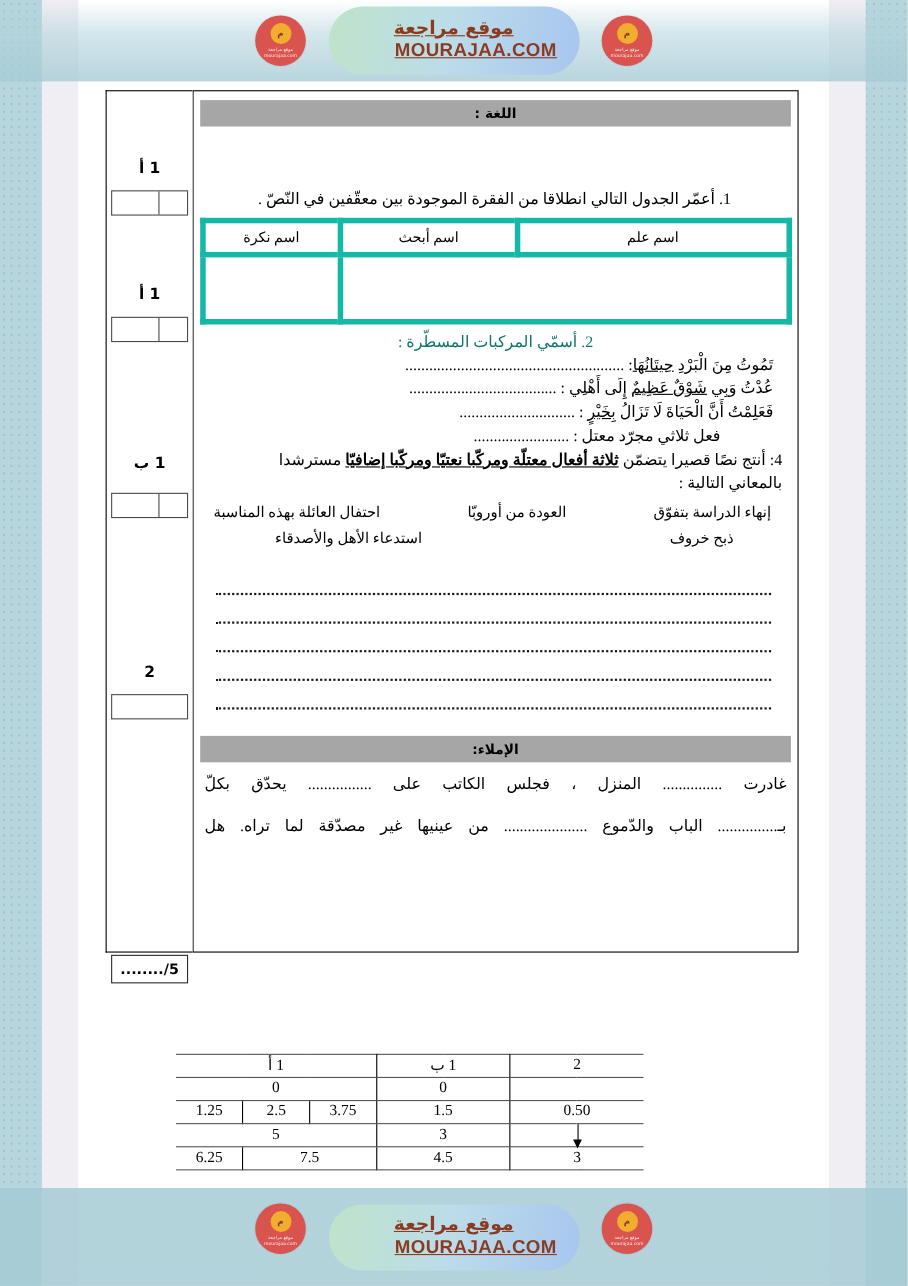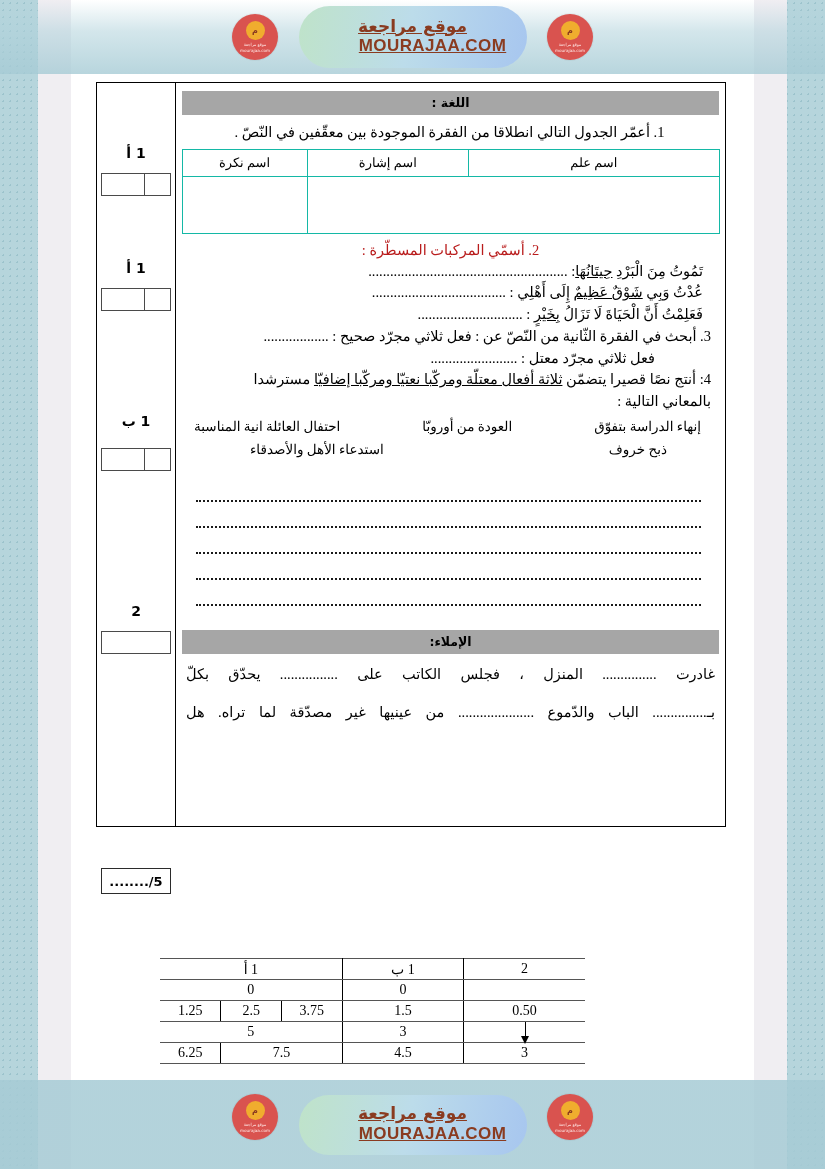--- a/index.html
+++ b/index.html
@@ -174,58 +174,59 @@
     margin: 8px 6px 0 6px;
   }
 
   .qblock { padding: 0 10px; }
 
   .line-rtl {
     direction: rtl;
     text-align: right;
     font-size: 14.5px;
     line-height: 1.42;
-    color: #b91c1c;
+    color: #0f766e;
     white-space: nowrap;
   }
   .q-head {
     font-size: 14.5px;
     padding: 9px 4px 8px 2px;
     text-align: center;
     direction: rtl;
+    margin-top: 48px;
   }
 
   
   .g-table {
     width: 538px;
     margin: 0 auto 6px;
     border-collapse: collapse;
     table-layout: fixed;
     direction: rtl;
   }
   .g-table td {
-    border: 1px solid #14b8a6;
+    border: 5px solid #14b8a6;
     font-size: 13px;
     text-align: center;
     vertical-align: middle;
     padding: 3px 2px;
     height: 20px;
   }
   .g-table td.body { height: 50px; }
 
   .sent {
     direction: rtl;
     text-align: right;
     font-size: 14.5px;
     line-height: 1.5;
     padding-right: 12px;
   }
   .dots-inline { letter-spacing: .5px; }
   .u { text-decoration: underline; }
-  .b { font-weight: normal; }
+  .b { font-weight: bold; }
 
   .ans-lines { padding: 8px 14px 10px 10px; }
   .dline {
     border-bottom: 2px dotted #1a1a1a;
     height: 24px;
   }
 
   .meanings {
     direction: rtl;
     font-size: 13.5px;
@@ -370,21 +371,21 @@
   <div class="sheet-body">
 
     <div class="sec-bar">اللغة :</div>
 
     <div class="q-head">1. أعمّر الجدول التالي انطلاقا من الفقرة الموجودة بين معقّفين في النّصّ .</div>
 
     <table class="g-table">
       <tbody>
           <tr>
         <td style="width:47%">اسم علم</td>
-        <td style="width:30%">اسم إشارة</td>
+        <td style="width:30%">اسم أبحث</td>
         <td style="width:23%">اسم نكرة</td>
       </tr>
       <tr>
         <td class="body" colspan="2"></td>
         <td class="body"></td>
       </tr>
     </tbody>
       </table>
 
     <div class="qblock">
@@ -400,41 +401,37 @@
         <span class="dots-inline">.....................................</span>
       </div>
 
       <div class="sent">
         <span>فَعَلِمْتُ أَنَّ الْحَيَاةَ لَا تَزَالُ </span><span class="u">بِخَيْرٍ</span><span> :</span>
         <span class="dots-inline">.............................</span>
       </div>
     </div>
 
     <div class="qblock">
-      <div class="sent" style="padding-right:4px">
-        <span>3. أبحث في الفقرة الثّانية من النّصّ  عن : فعل ثلاثي مجرّد صحيح :</span>
-        <span class="dots-inline">..................</span>
-      </div>
       <div class="sent" style="padding-right:60px">
         <span>فعل ثلاثي مجرّد معتل :</span>
         <span class="dots-inline">........................</span>
       </div>
     </div>
 
     <div class="qblock">
       <div class="sent" style="padding-right:4px">
         <span>4: أنتج نصًا قصيرا يتضمّن </span><span class="u b">ثلاثة أفعال معتلّة ومركّبا نعتيّا ومركّبا إضافيّا</span><span> مسترشدا</span>
       </div>
       <div class="sent" style="padding-right:4px">بالمعاني التالية :</div>
 
       <div class="meanings">
         <div class="row">
           <span>إنهاء الدراسة بتفوّق</span>
           <span>العودة من أوروبّا</span>
-          <span>احتفال العائلة انية المناسبة</span>
+          <span>احتفال العائلة بهذه المناسبة</span>
         </div>
         <div class="row two">
           <span>ذبح خروف</span>
           <span>استدعاء الأهل والأصدقاء</span>
         </div>
       </div>
 
       <div class="ans-lines">
         <div class="dline"></div>
         <div class="dline"></div>

